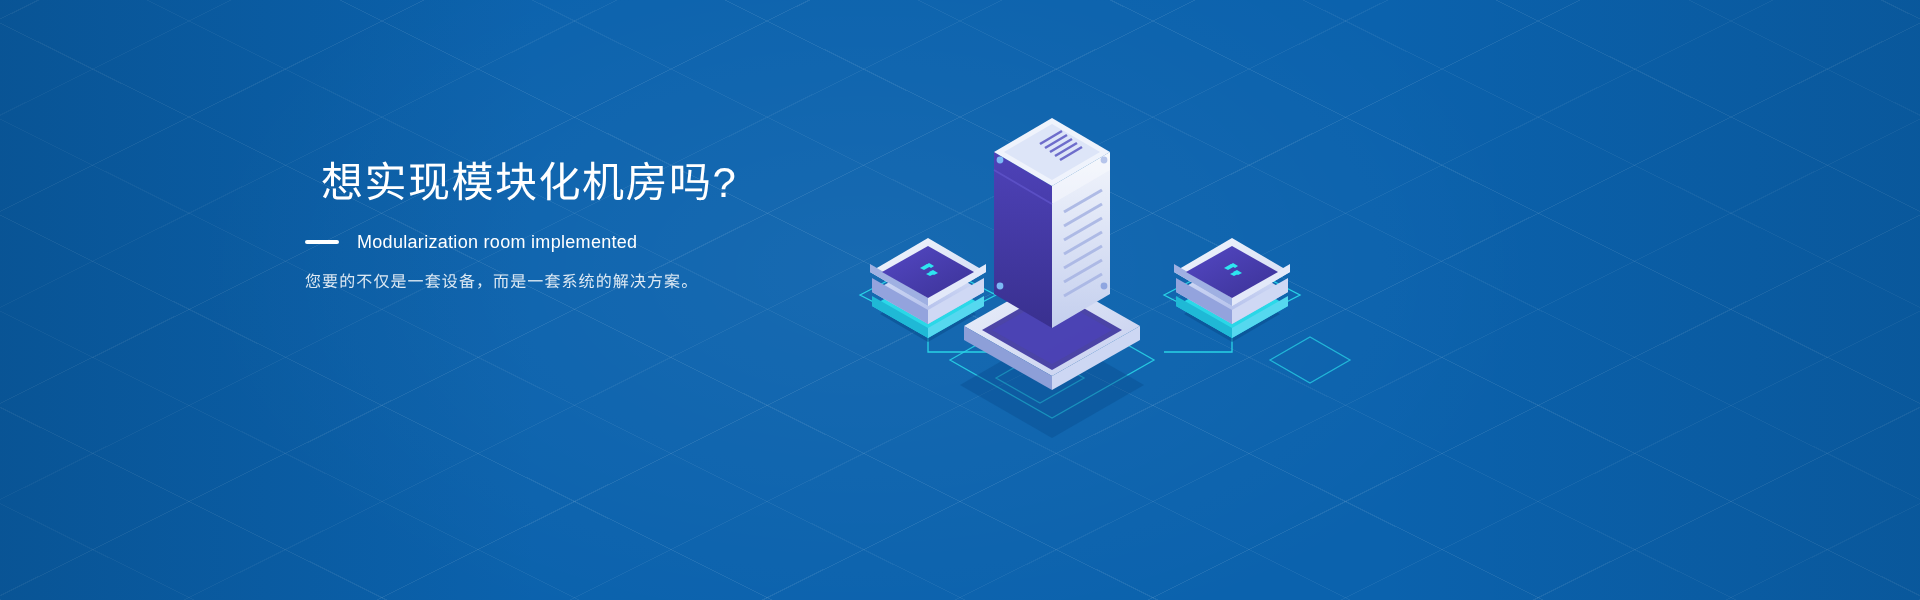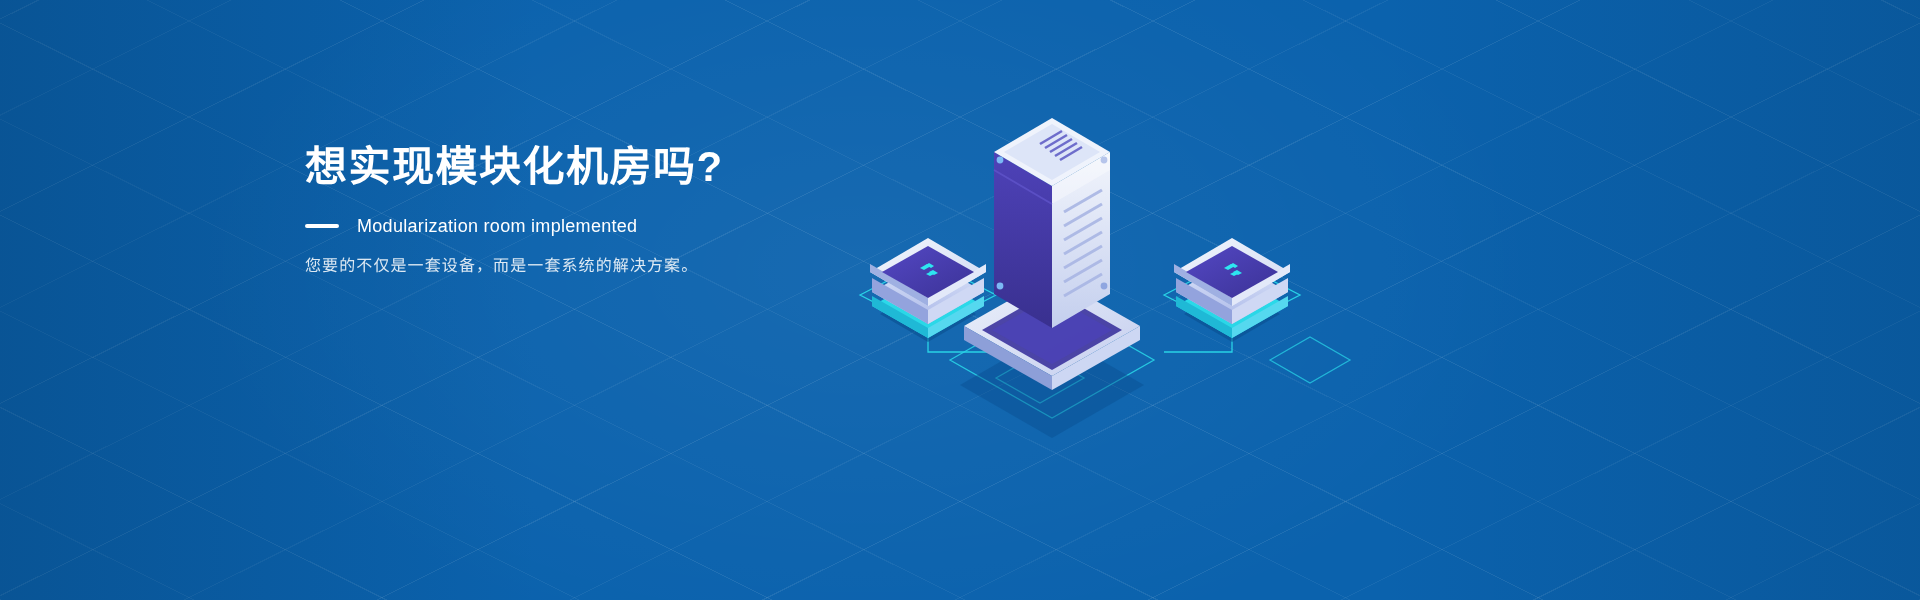--- a/index.html
+++ b/index.html
@@ -38,24 +38,24 @@
       rgba(255,255,255,.05) 0%, rgba(0,0,0,0) 62%),
       linear-gradient(90deg, rgba(4,52,94,.30) 0%, rgba(4,52,94,0) 28%,
         rgba(4,52,94,0) 72%, rgba(4,52,94,.22) 100%);
   }
 
   
   .copy{
     position:absolute;left:305px;top:142px;width:640px;
   }
   .headline{
-    margin:0;
+    margin:16px;
     font-size:42px;
     line-height:1.18;
-    font-weight:700;
+    font-weight:400;
     color:#ffffff;
     letter-spacing:1.5px;
     white-space:nowrap;
   }
   .sub-row{
     display:flex;align-items:center;
     margin-top:24px;
   }
   .sub-dash{
     width:34px;height:4px;background:#ffffff;border-radius:2px;

